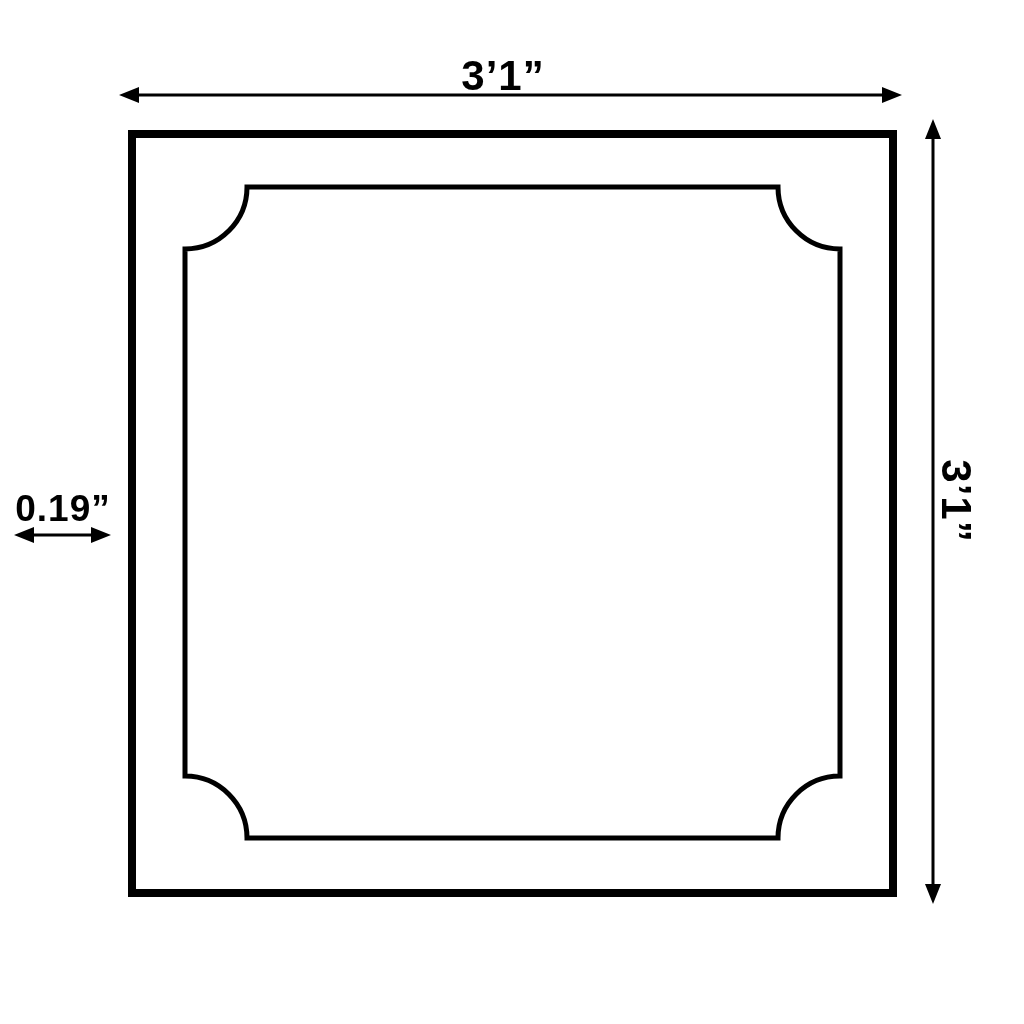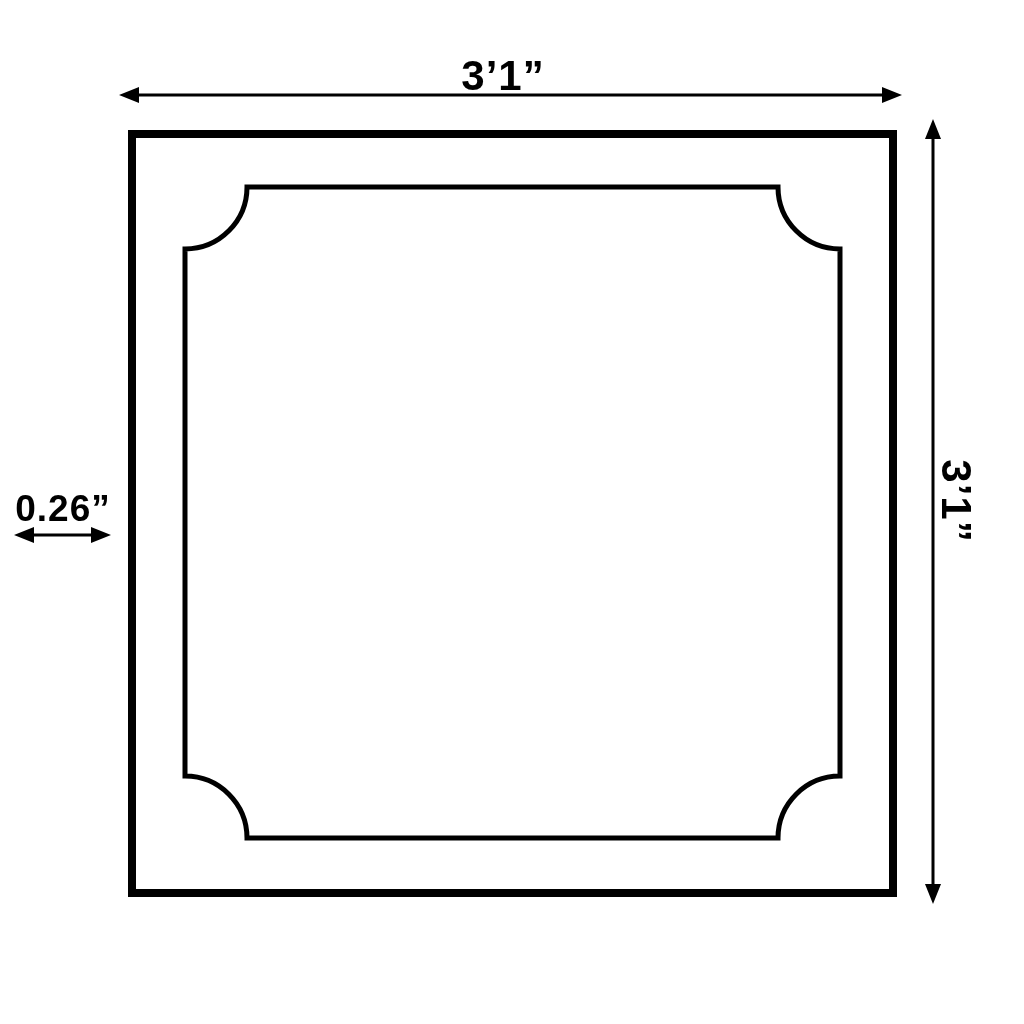--- a/index.html
+++ b/index.html
@@ -74,15 +74,15 @@
       <line x1="31" y1="535" x2="95" y2="535" stroke-width="3" stroke="#000000"></line>
       <polygon points="14,535 34,527 34,543" fill="#000000"></polygon>
       <polygon points="111,535 91,527 91,543" fill="#000000"></polygon>
     </g>
   </svg>
 
   <div class="dim-label top">3’1”</div>
 
   <div class="dim-label right">3’1”</div>
 
-  <div class="dim-label left">0.26”</div>
+  <div class="dim-label left">0.19”</div>
 
 </div>
 
 </body></html>

